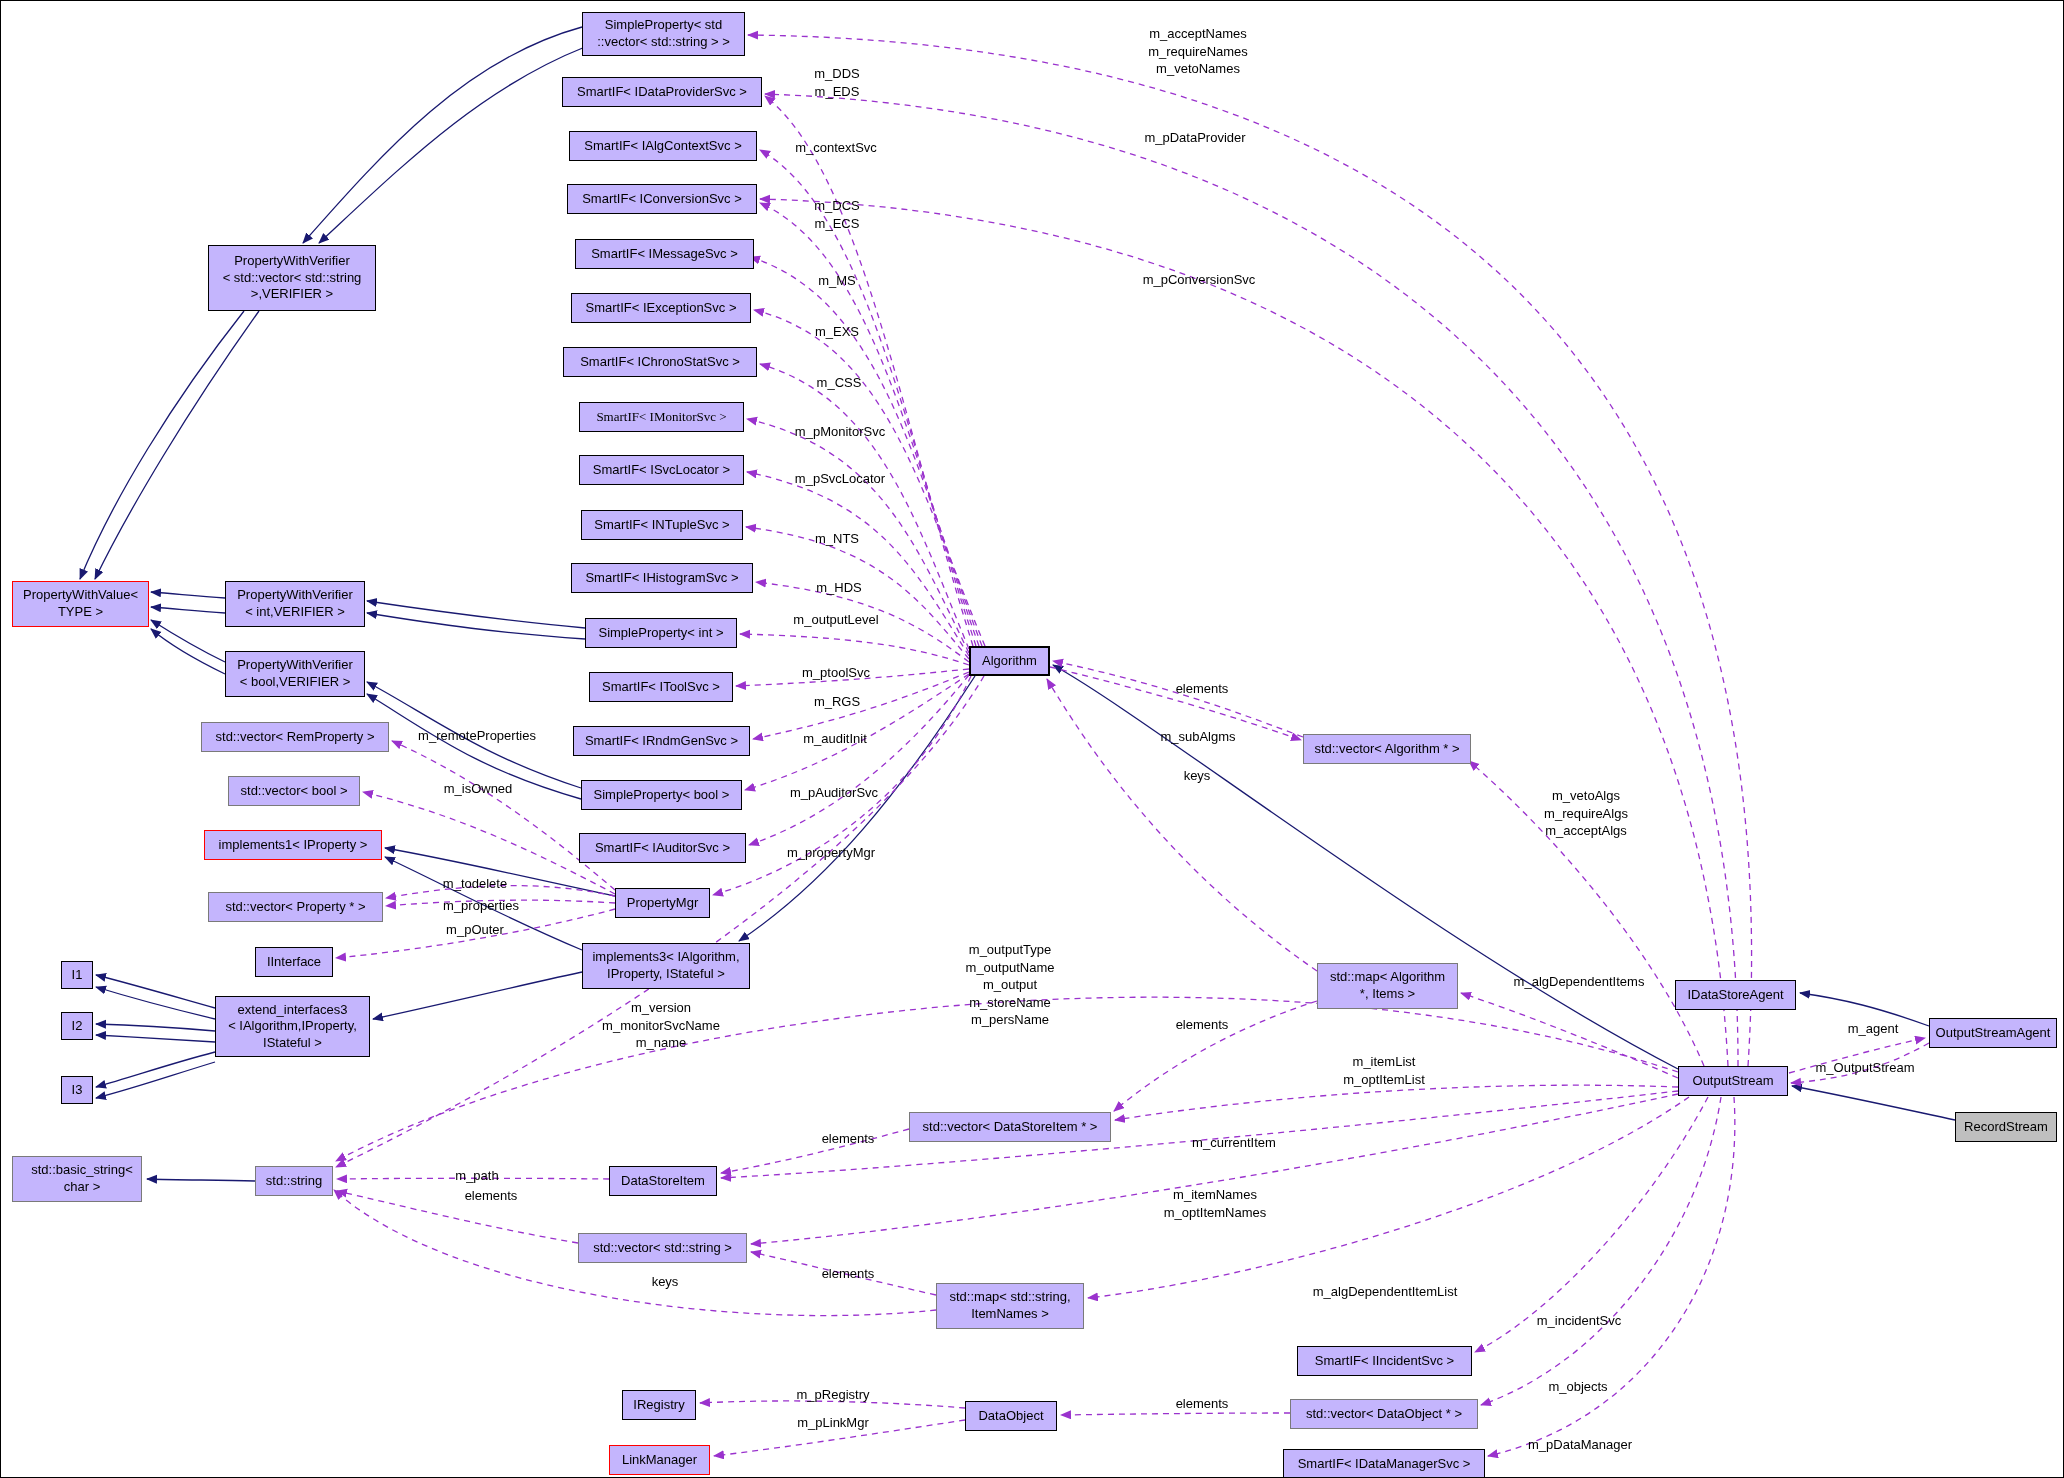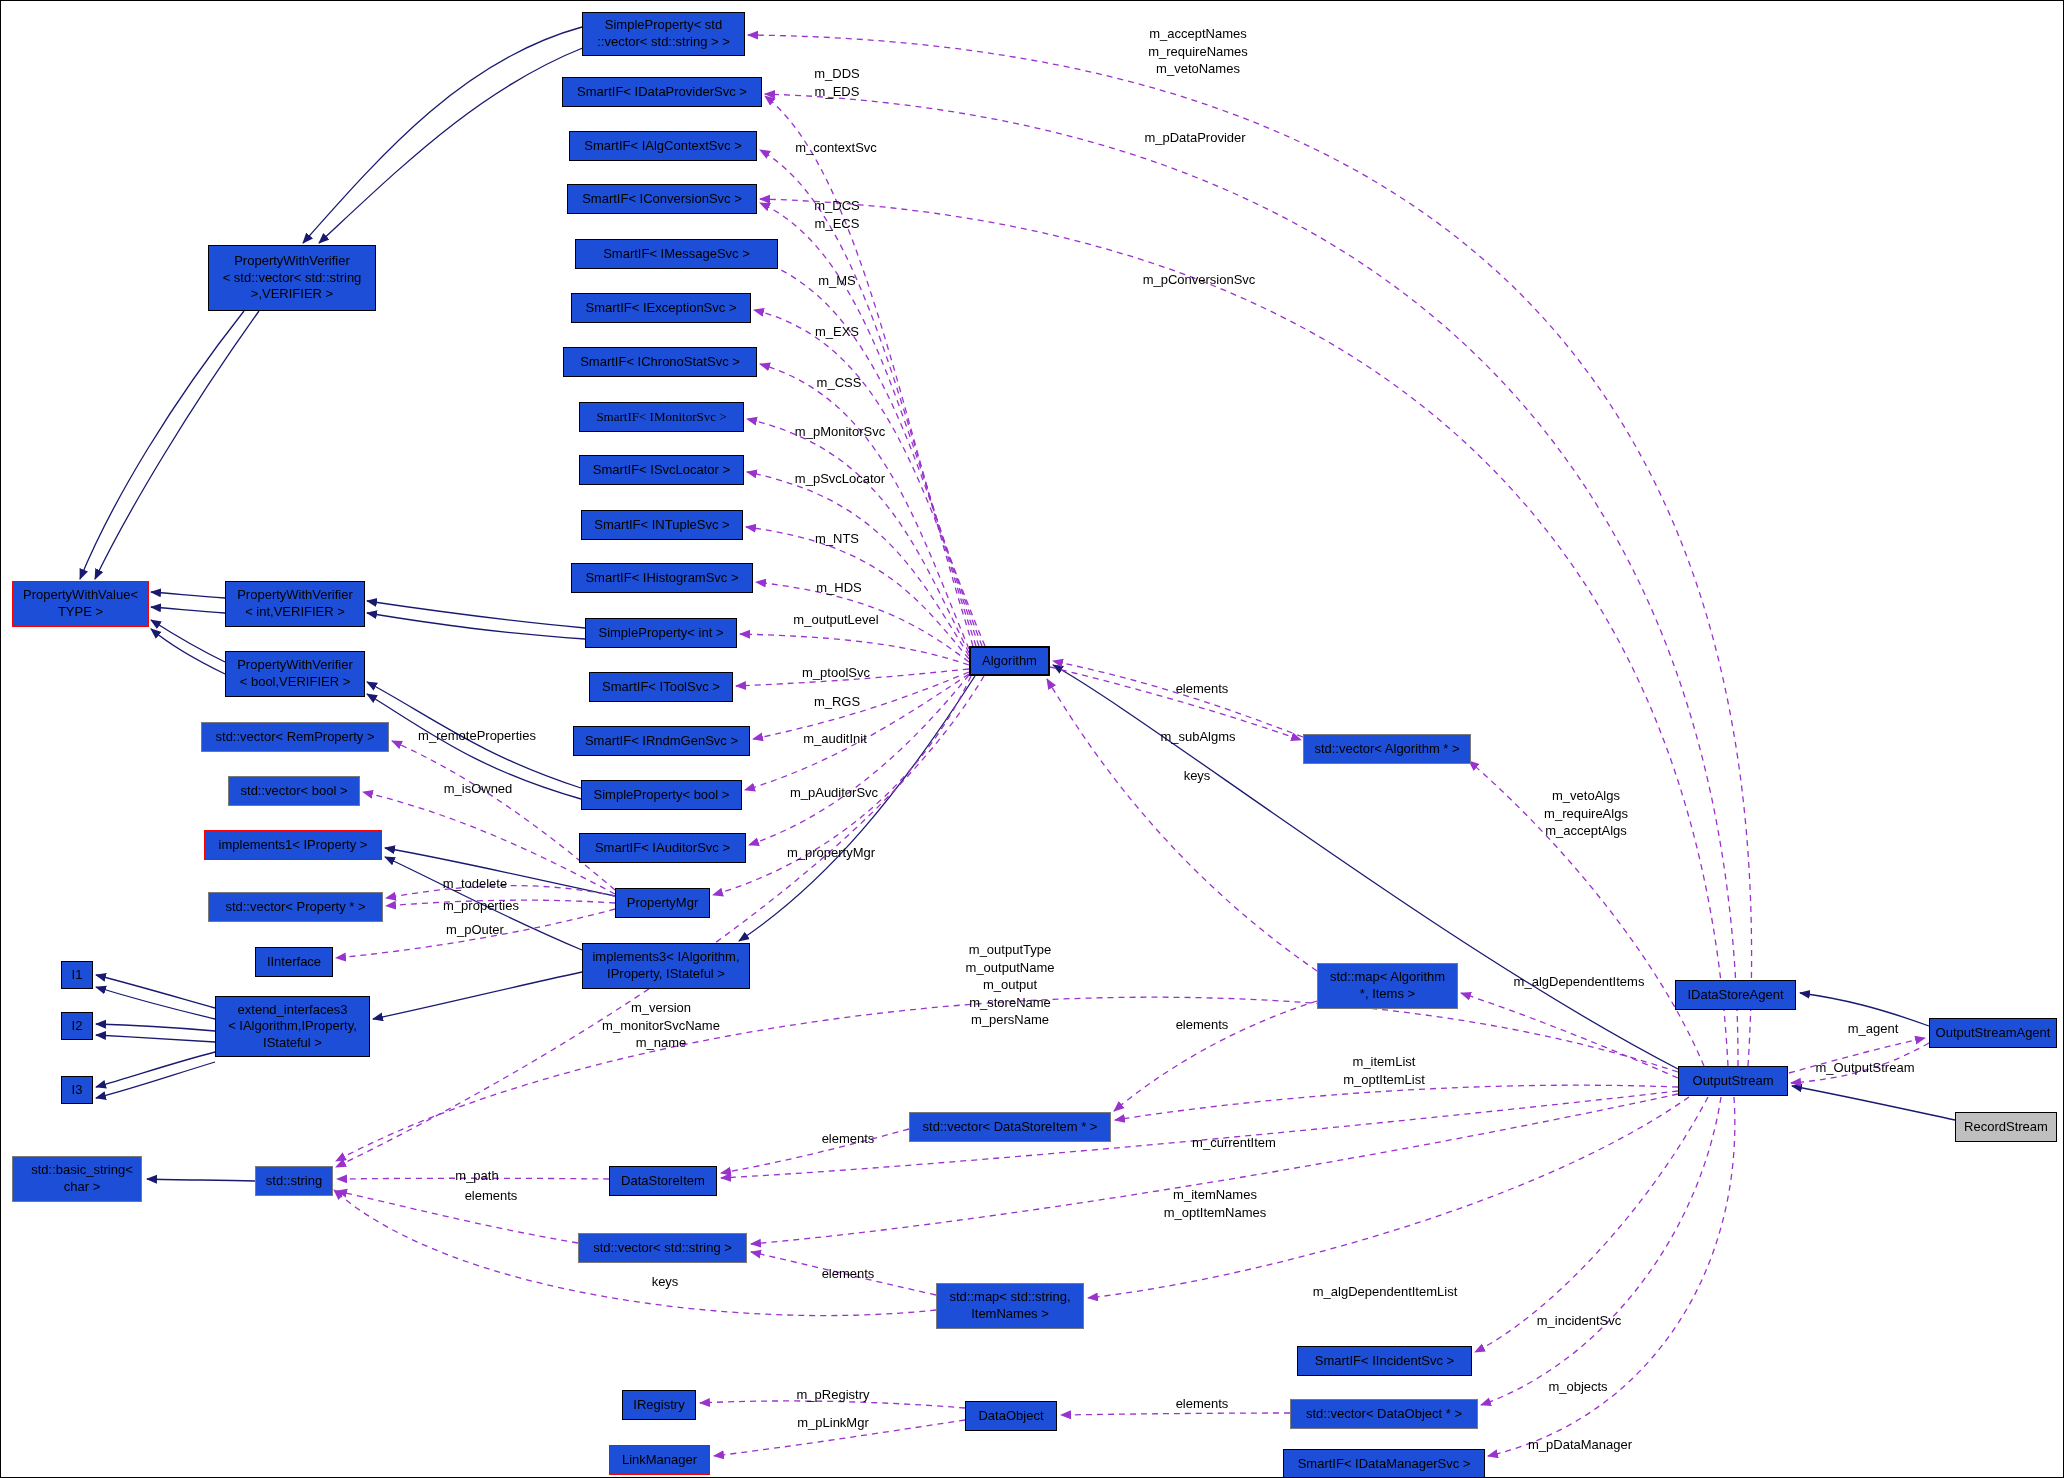--- a/index.html
+++ b/index.html
@@ -14,21 +14,21 @@
   }
   #edge-layer{position:absolute;left:0;top:0;width:2064px;height:1478px;}
   #node-layer{position:absolute;left:0;top:0;width:2064px;height:1478px;}
   .edge{fill:none;stroke-width:1.3px;}
   .edge.inherit{stroke:var(--inherit-color,#191970);}
   .edge.use{stroke:var(--use-color,#9a32cd);stroke-dasharray:6,5;}
   .node{
     position:absolute;
     box-sizing:border-box;
     border:1px solid #000;
-    background:#1d4ed8;
+    background:#c4b5fd;
     display:flex;flex-direction:column;align-items:center;justify-content:center;
     text-align:center;
     font-size:13px;line-height:1.28;
     white-space:pre;
     padding:1px 4px;
     color:#000;
   }
   .node.red{border-color:#ff0000;}
   .node.bold{border-width:2px;}
   .node.gray{border-color:#7a7a7a;}
@@ -194,21 +194,21 @@
       <div class="edge-label" style="left: 1201px; top: 1394px;">elements</div>
       <div class="edge-label" style="left: 832px; top: 1385px;">m_pRegistry</div>
       <div class="edge-label" style="left: 832px; top: 1413px;">m_pLinkMgr</div>
       <div class="edge-label" style="left: 1872px; top: 1019px;">m_agent</div>
       <div class="edge-label" style="left: 1864px; top: 1058px;">m_OutputStream</div>
       <div class="node normal" style="left: 581px; top: 11px; width: 163px; height: 44px;">SimpleProperty&lt; std
 ::vector&lt; std::string &gt; &gt;</div>
       <div class="node normal" style="left: 561px; top: 76px; width: 200px; height: 30px;">SmartIF&lt; IDataProviderSvc &gt;</div>
       <div class="node normal" style="left: 568px; top: 130px; width: 188px; height: 30px;">SmartIF&lt; IAlgContextSvc &gt;</div>
       <div class="node normal" style="left: 566px; top: 183px; width: 190px; height: 30px;">SmartIF&lt; IConversionSvc &gt;</div>
-      <div class="node normal" style="left: 574px; top: 238px; width: 203px; height: 30px;">SmartIF&lt; IMessageSvc &gt;</div>
+      <div class="node normal" style="left: 574px; top: 238px; width: 179px; height: 30px;">SmartIF&lt; IMessageSvc &gt;</div>
       <div class="node normal" style="left: 570px; top: 292px; width: 180px; height: 30px;">SmartIF&lt; IExceptionSvc &gt;</div>
       <div class="node normal" style="left: 562px; top: 346px; width: 194px; height: 30px;">SmartIF&lt; IChronoStatSvc &gt;</div>
       <div class="node normal" style="left: 578px; top: 401px; width: 165px; height: 30px; font-family: Liberation Serif, serif;">SmartIF&lt; IMonitorSvc &gt;</div>
       <div class="node normal" style="left: 578px; top: 454px; width: 165px; height: 30px;">SmartIF&lt; ISvcLocator &gt;</div>
       <div class="node normal" style="left: 580px; top: 509px; width: 162px; height: 30px;">SmartIF&lt; INTupleSvc &gt;</div>
       <div class="node normal" style="left: 570px; top: 562px; width: 182px; height: 30px;">SmartIF&lt; IHistogramSvc &gt;</div>
       <div class="node normal" style="left: 584px; top: 617px; width: 152px; height: 30px;">SimpleProperty&lt; int &gt;</div>
       <div class="node normal" style="left: 588px; top: 671px; width: 144px; height: 30px;">SmartIF&lt; IToolSvc &gt;</div>
       <div class="node normal" style="left: 572px; top: 725px; width: 177px; height: 30px;">SmartIF&lt; IRndmGenSvc &gt;</div>
       <div class="node normal" style="left: 580px; top: 779px; width: 161px; height: 30px;">SimpleProperty&lt; bool &gt;</div>

